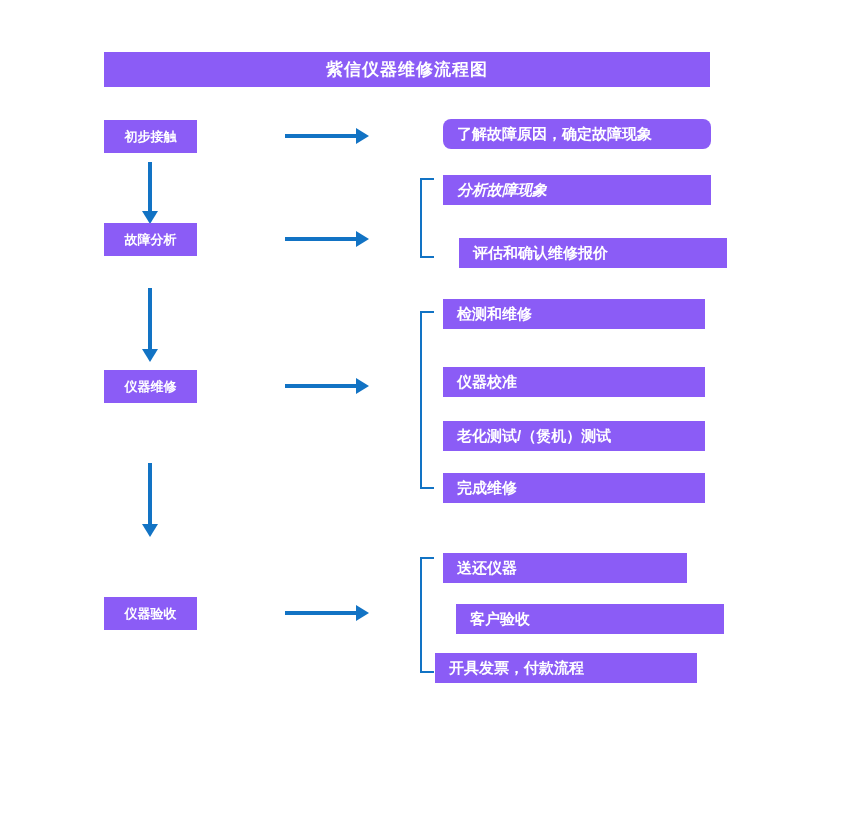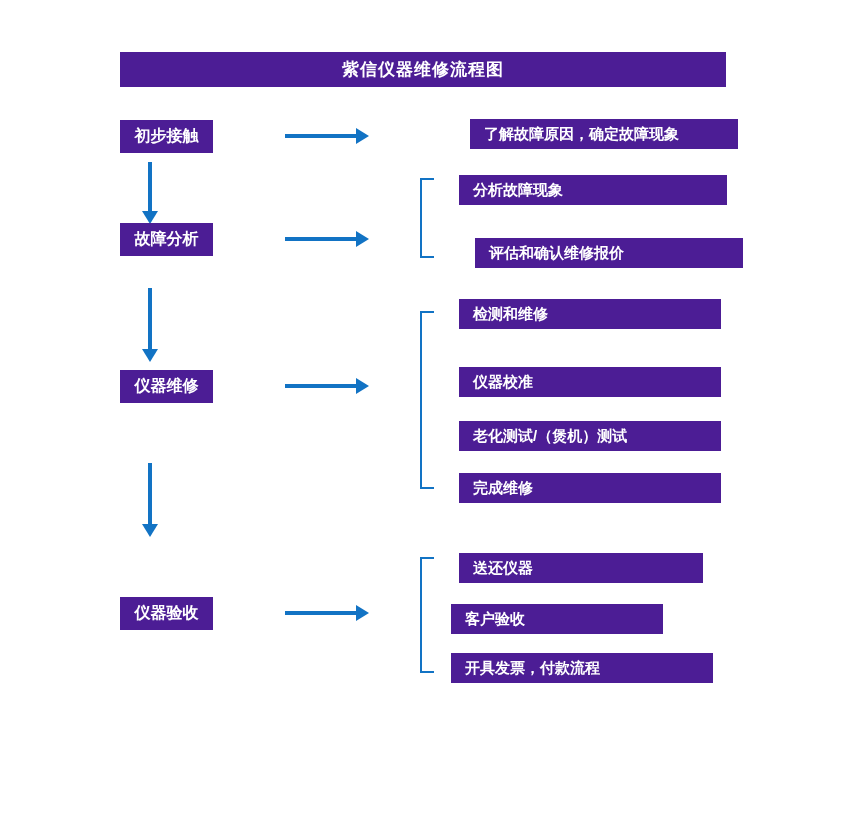--- a/index.html
+++ b/index.html
@@ -15,42 +15,41 @@
     overflow: hidden;
   }
   #canvas {
     position: absolute;
     left: 0; top: 0;
     width: 841px;
     height: 813px;
   }
   .box {
     position: absolute;
-    background: #4c1d95;
+    background: #8b5cf6;
     color: #ffffff;
     font-weight: bold;
     display: flex;
     align-items: center;
     box-sizing: border-box;
-    margin-left: 16px;
   }
   .title-box {
     left: 104px;
     top: 52px;
     width: 606px;
     height: 35px;
     justify-content: center;
     font-size: 17px;
     letter-spacing: 1px;
   }
   .stage-box {
     width: 93px;
     height: 33px;
     justify-content: center;
-    font-size: 16px;
+    font-size: 13px;
   }
   .task-box {
     height: 30px;
     padding-left: 14px;
     font-size: 15px;
     justify-content: flex-start;
   }
   .arrow-h {
     position: absolute;
     height: 4px;
@@ -95,42 +94,42 @@
 </style>
 </head>
 <body>
 
 <div id="canvas">
 
   <div class="box title-box">紫信仪器维修流程图</div>
 
   <div class="box stage-box" style="left:104px; top:120px;">初步接触</div>
   <div class="arrow-h" style="left:285px; top:134px; width:72px;"></div>
-  <div class="box task-box" style="left:454px; top:119px; width:268px;">了解故障原因，确定故障现象</div>
+  <div class="box task-box" style="left:443px; top:119px; width:268px;border-radius:8px;">了解故障原因，确定故障现象</div>
 
   <div class="arrow-v" style="left:148px; top:162px; height:50px;"></div>
 
   <div class="box stage-box" style="left:104px; top:223px;">故障分析</div>
   <div class="arrow-h" style="left:285px; top:237px; width:72px;"></div>
   <div class="bracket" style="left:420px; top:178px; height:80px;"></div>
-  <div class="box task-box" style="left:443px; top:175px; width:268px;">分析故障现象</div>
+  <div class="box task-box" style="left:443px; top:175px; width:268px;font-style:italic;">分析故障现象</div>
   <div class="box task-box" style="left:459px; top:238px; width:268px;">评估和确认维修报价</div>
 
   <div class="arrow-v" style="left:148px; top:288px; height:62px;"></div>
 
   <div class="box stage-box" style="left:104px; top:370px;">仪器维修</div>
   <div class="arrow-h" style="left:285px; top:384px; width:72px;"></div>
   <div class="bracket" style="left:420px; top:311px; height:178px;"></div>
   <div class="box task-box" style="left:443px; top:299px; width:262px;">检测和维修</div>
   <div class="box task-box" style="left:443px; top:367px; width:262px;">仪器校准</div>
   <div class="box task-box" style="left:443px; top:473px; width:262px;">完成维修</div>
   <div class="box task-box" style="left:443px; top:421px; width:262px;">老化测试/（煲机）测试</div>
 
   <div class="arrow-v" style="left:148px; top:463px; height:62px;"></div>
 
   <div class="box stage-box" style="left:104px; top:597px;text-align:center;">仪器验收</div>
   <div class="arrow-h" style="left:285px; top:611px; width:72px;"></div>
   <div class="bracket" style="left:420px; top:557px; height:116px;"></div>
   <div class="box task-box" style="left:443px; top:553px; width:244px;">送还仪器</div>
-  <div class="box task-box" style="left:435px; top:604px; width:212px;text-align:right;">客户验收</div>
+  <div class="box task-box" style="left:456px; top:604px; width:268px;text-align:right;">客户验收</div>
   <div class="box task-box" style="left:435px; top:653px; width:262px;">开具发票，付款流程</div>
 
 </div>
 
 </body></html>

